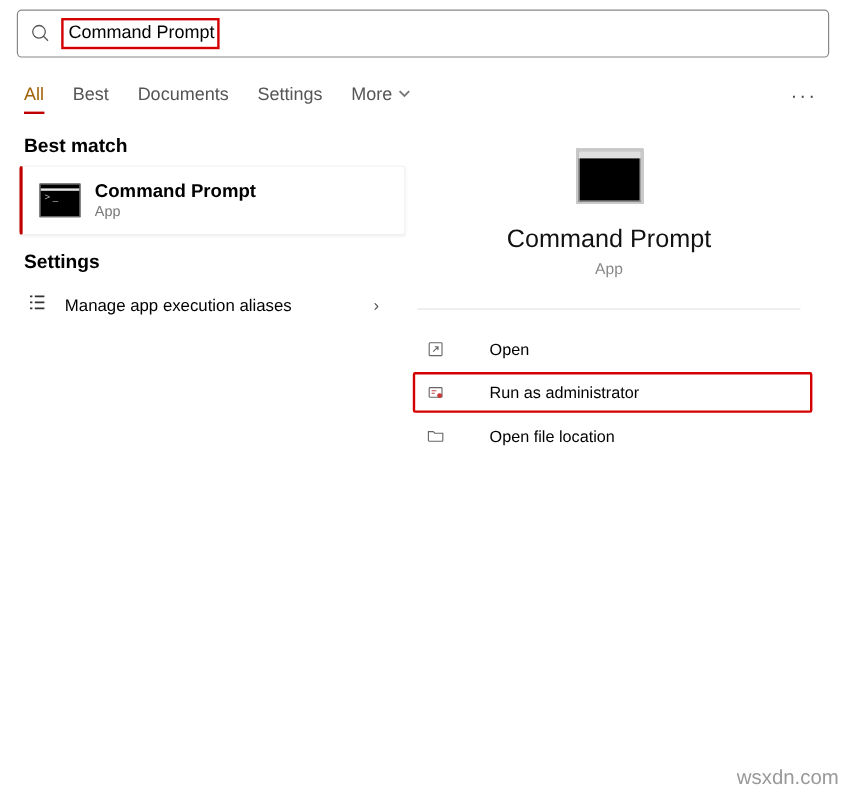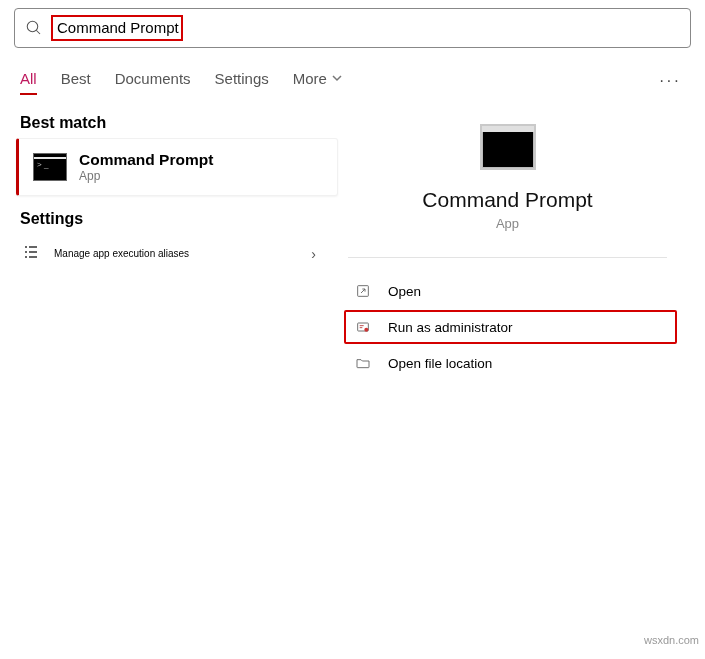--- a/index.html
+++ b/index.html
@@ -5,49 +5,49 @@
   * { box-sizing: border-box; margin: 0; padding: 0; font-family: "Segoe UI", Arial, sans-serif; }
   body { width: 705px; height: 659px; background: #fff; position: relative; overflow: hidden; }
   .highlight-red { border: 2.5px solid #d40000; }
   .search-wrap { margin: 8px 14px 0 14px; padding-bottom: 6px; }
   .search-box { display: flex; align-items: center; height: 40px; border: 1px solid #888; border-radius: 4px; background: #fff; padding: 0 8px 0 10px; }
   .search-box svg { width: 18px; height: 18px; fill: none; stroke: #555; stroke-width: 1.4; margin-right: 6px; flex: 0 0 auto; }
   .search-input-highlight { margin-left: 2px; padding: 2px 2px 2px 4px; }
   .search-input-val { font-size: 15px; color: #000; min-width: 110px; display: inline-block; }
   .tabs-row { display: flex; align-items: center; margin: 14px 20px 0 20px; }
   .tab { font-size: 15px; color: #555; margin-right: 24px; cursor: pointer; padding-bottom: 6px; display:flex; align-items:center; gap:4px;}
-  .tab.active { color: #be185d; font-weight: 500; border-bottom: 2.5px solid #c00000; margin-bottom: -2.5px; }
+  .tab.active { color: #a16207; font-weight: 500; border-bottom: 2.5px solid #c00000; margin-bottom: -2.5px; }
   .more-btn svg { width:12px; height:12px; fill:#777; }
   .dots { margin-left: auto; font-size: 16px; color: #444; letter-spacing: 2px; padding: 4px; cursor:pointer; }
   .body-split { display: flex; margin-top: 12px; }
   .left-col { width: 338px; padding-left: 14px; }
   .right-col { flex: 1; padding-right: 28px; }
   .section-h { font-size: 16px; color: #000; font-weight: 600; margin: 8px 0 6px 6px; }
   .result-card { display: flex; align-items: center; background: #fff; border: 1px solid #f1f1f1; border-radius: 3px; padding: 12px 14px; margin: 2px 0 14px 2px; box-shadow: 0 1px 2px rgba(0,0,0,.05); border-left: 3px solid #c00000; cursor:pointer; }
   .cmd-icon { width: 34px; height: 28px; background: #000; border: 1px solid #666; margin-right: 12px; position: relative; }
   .cmd-icon::before { content: ""; position: absolute; top: 3px; left: 0; right: 0; height: 2px; background: #e6e6e6; }
   .cmd-icon::after { content: "> _"; position:absolute; top:6px; left:3px; color:#bbb; font-size:8px; }
   .result-title { font-size: 15.5px; font-weight: 600; color: #000; }
   .result-sub { font-size: 12px; color: #777; }
   .settings-row { display:flex; align-items:center; padding:10px 6px; cursor:pointer; margin-right:10px;}
   .settings-row .lead-icon { width:22px; text-align:center; font-size:14px; color:#333; margin-right:12px;}
-  .settings-row .label { font-size:10px; color:#000; }
+  .settings-row .label { font-size:14px; color:#000; }
   .settings-row .chev { margin-left:auto; color:#555; font-size:14px; padding-right:6px;}
   .preview-icon-wrap { display:flex; justify-content:center; margin-top:18px;}
   .preview-icon { width:56px; height:46px; background:#000; border:2px solid #c9c9c9; box-shadow:0 0 0 1px #bbb inset; position:relative;}
   .preview-icon::before{content:"";position:absolute;top:0;left:0;right:0;height:6px;background:#e0e0e0;}
   .preview-title { text-align:center; font-size:21px; color:#111; margin-top:18px; font-weight:400;}
   .preview-sub { text-align:center; font-size:13px; color:#888; margin-top:4px;}
   .divider { border:none; border-top:1px solid #e3e3e3; margin:26px 10px 16px 10px;}
   .action { display:flex; align-items:center; padding:9px 8px; margin:2px 0; cursor:pointer; border-radius:2px;}
   .action .aicon { width:22px; display:flex; align-items:center; justify-content:center; margin-right:14px; color:#666;}
   .action .aicon svg{ width:16px; height:16px; fill:none; stroke:#666; stroke-width:1.4;}
-  .action .alabel { font-size:13.5px; color:#000;}
+  .action .alabel { font-size:13.5px; color:#000;margin-left:20px;}
   .action.highlight-red { padding:7px 6px;}
-  .watermark{position:absolute; bottom:13px; right:6px; font-size:11px; color:#999;margin-top:15px;}
+  .watermark{position:absolute; bottom:1px; right:6px; font-size:17px; color:#999;margin-top:15px;}
 </style>
 </head>
 <body>
 
 <div class="search-wrap">
   <div class="search-box">
     <svg viewBox="0 0 24 24">
         <circle cx="10" cy="10" r="7"></circle>
         <line x1="20" y1="20" x2="15" y2="15"></line>
       </svg>

